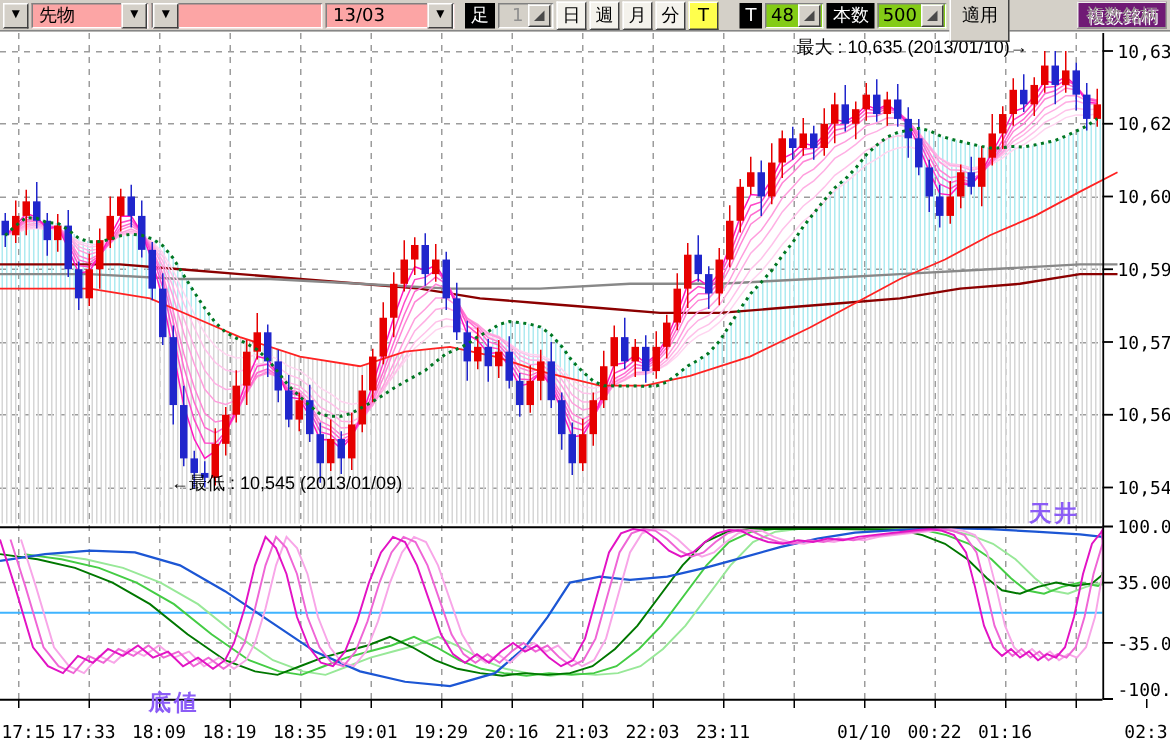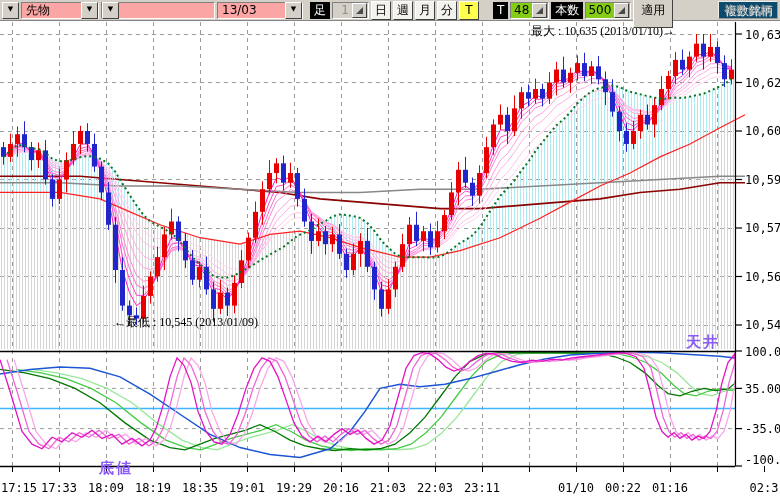--- a/index.html
+++ b/index.html
@@ -22,25 +22,25 @@
   .spin .val{flex:1;text-align:right;padding:0 2px;}
   .spin.dis{background:#d4d0c8;color:#8f8f8f;}
   .spinbtn{width:13px;height:13px;background:#d4d0c8;margin:0 1px;flex:0 0 13px;
     border:1px solid;border-color:#fff #404040 #404040 #fff;display:flex;align-items:center;justify-content:center;}
   .pbtn{width:20px;height:19px;padding:0;font-size:12px;color:#000;background:#f4f2ec;
     border:1px solid;border-color:#fff #404040 #404040 #fff;font-family:inherit;}
   .pbtn.yellow{background:#ffff4d;}
   .apply{height:36px;padding:0 7px;font-size:12px;color:#000;background:#d4d0c8;
     border:1px solid;border-color:#fff #404040 #404040 #fff;font-family:inherit;}
   .multi{margin-left:auto;height:18px;padding:0 5px;font-size:12px;font-family:inherit;
-    color:#9e9e96;text-shadow:1px 1px 0 #ffffff;background:#0c4a6e;
+    color:#9e9e96;text-shadow:1px 1px 0 #ffffff;background:#701a75;
     border:1px solid;border-color:#eeeeea #9a9a94 #9a9a94 #eeeeea;}
   
   .anno{position:absolute;z-index:2;white-space:nowrap;font-size:12px;color:#000;
-    font-family:Liberation Serif, serif;}
+    font-family:Liberation Sans, sans-serif;}
   .redmark{position:absolute;z-index:2;white-space:nowrap;font-size:15px;font-weight:bold;
     color:#8b5cf6;letter-spacing:2px;}
 </style>
 </head>
 <body>
 
 <div id="stage">
 
   <div class="toolbar">
     <span class="arrowbtn">▼</span>

